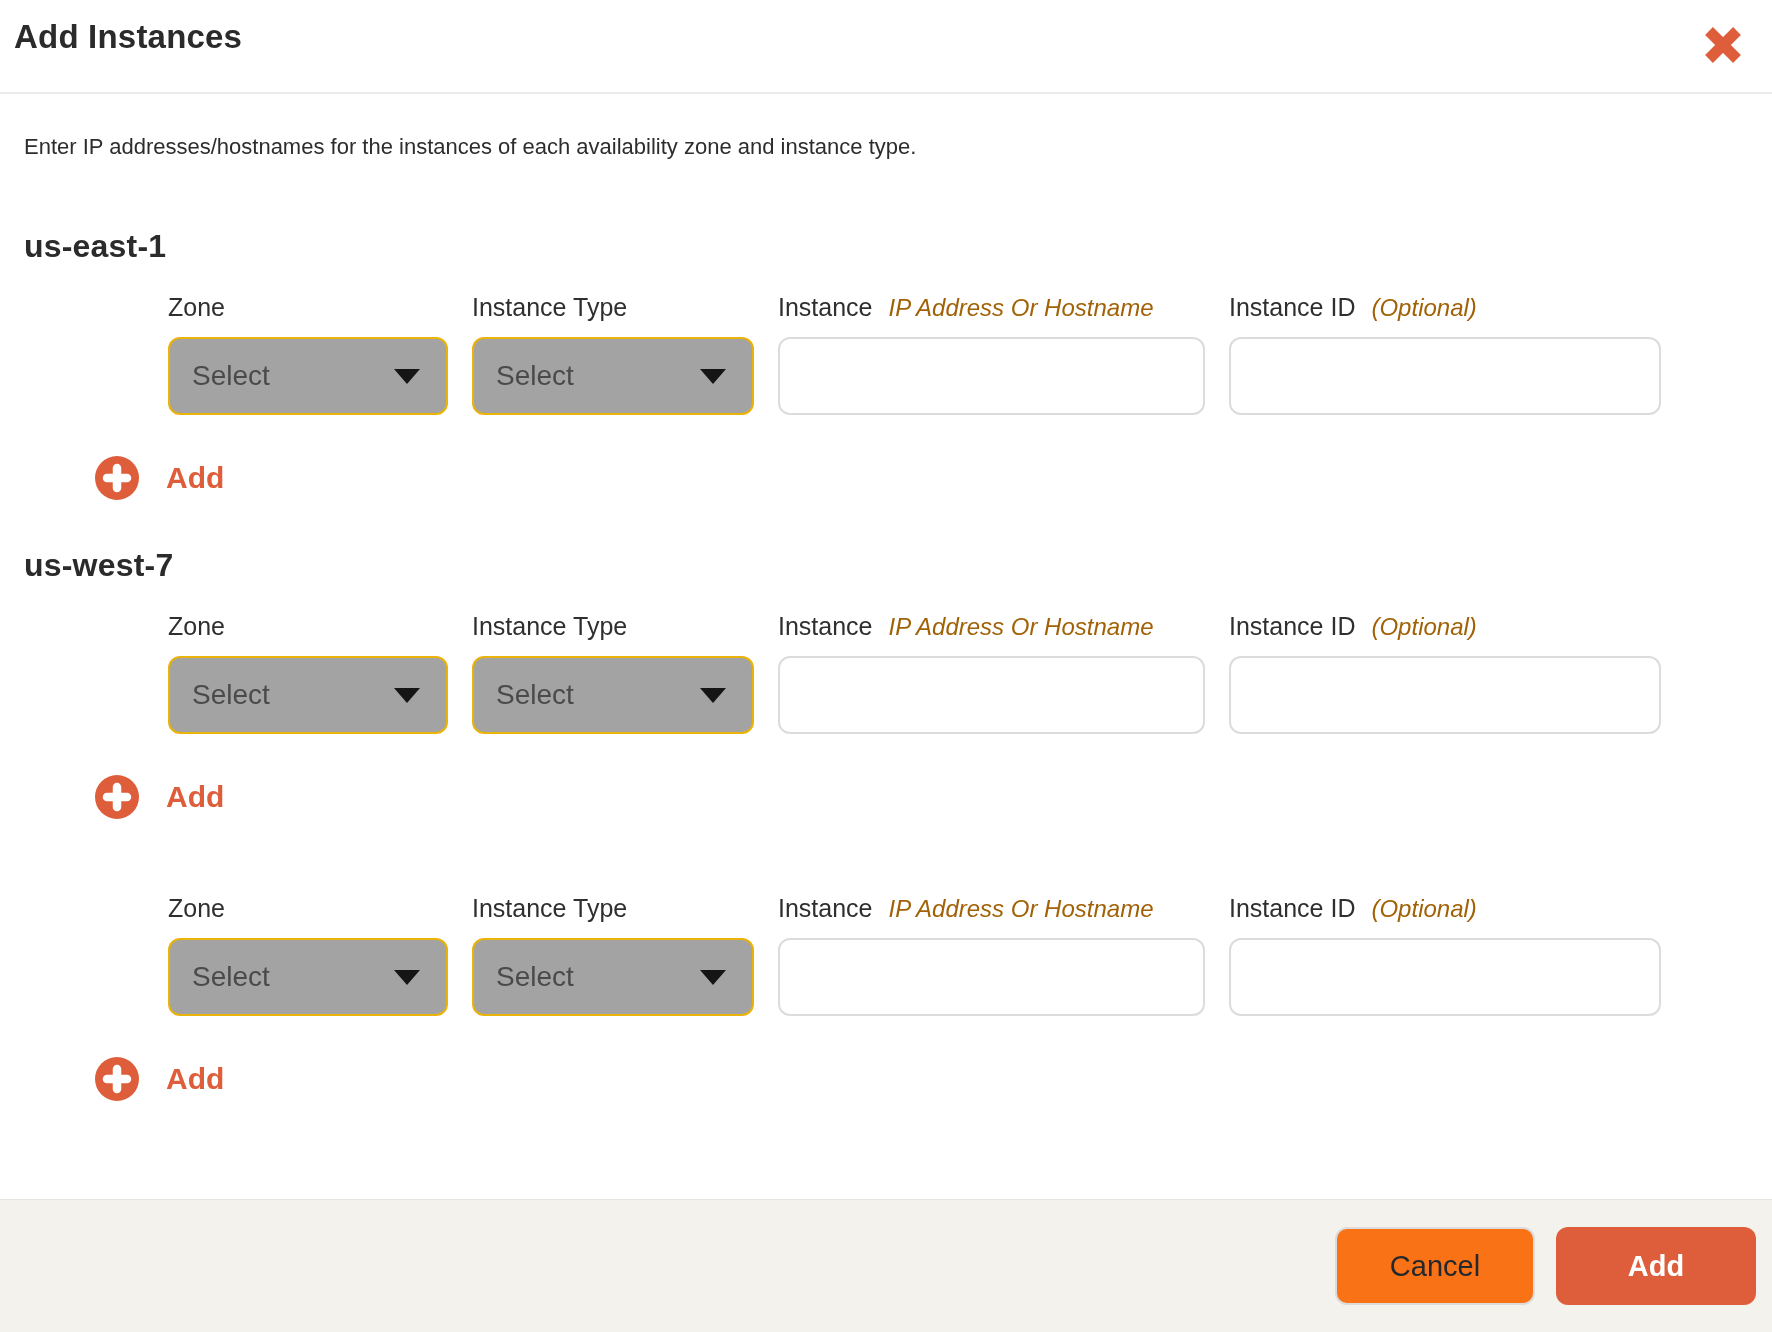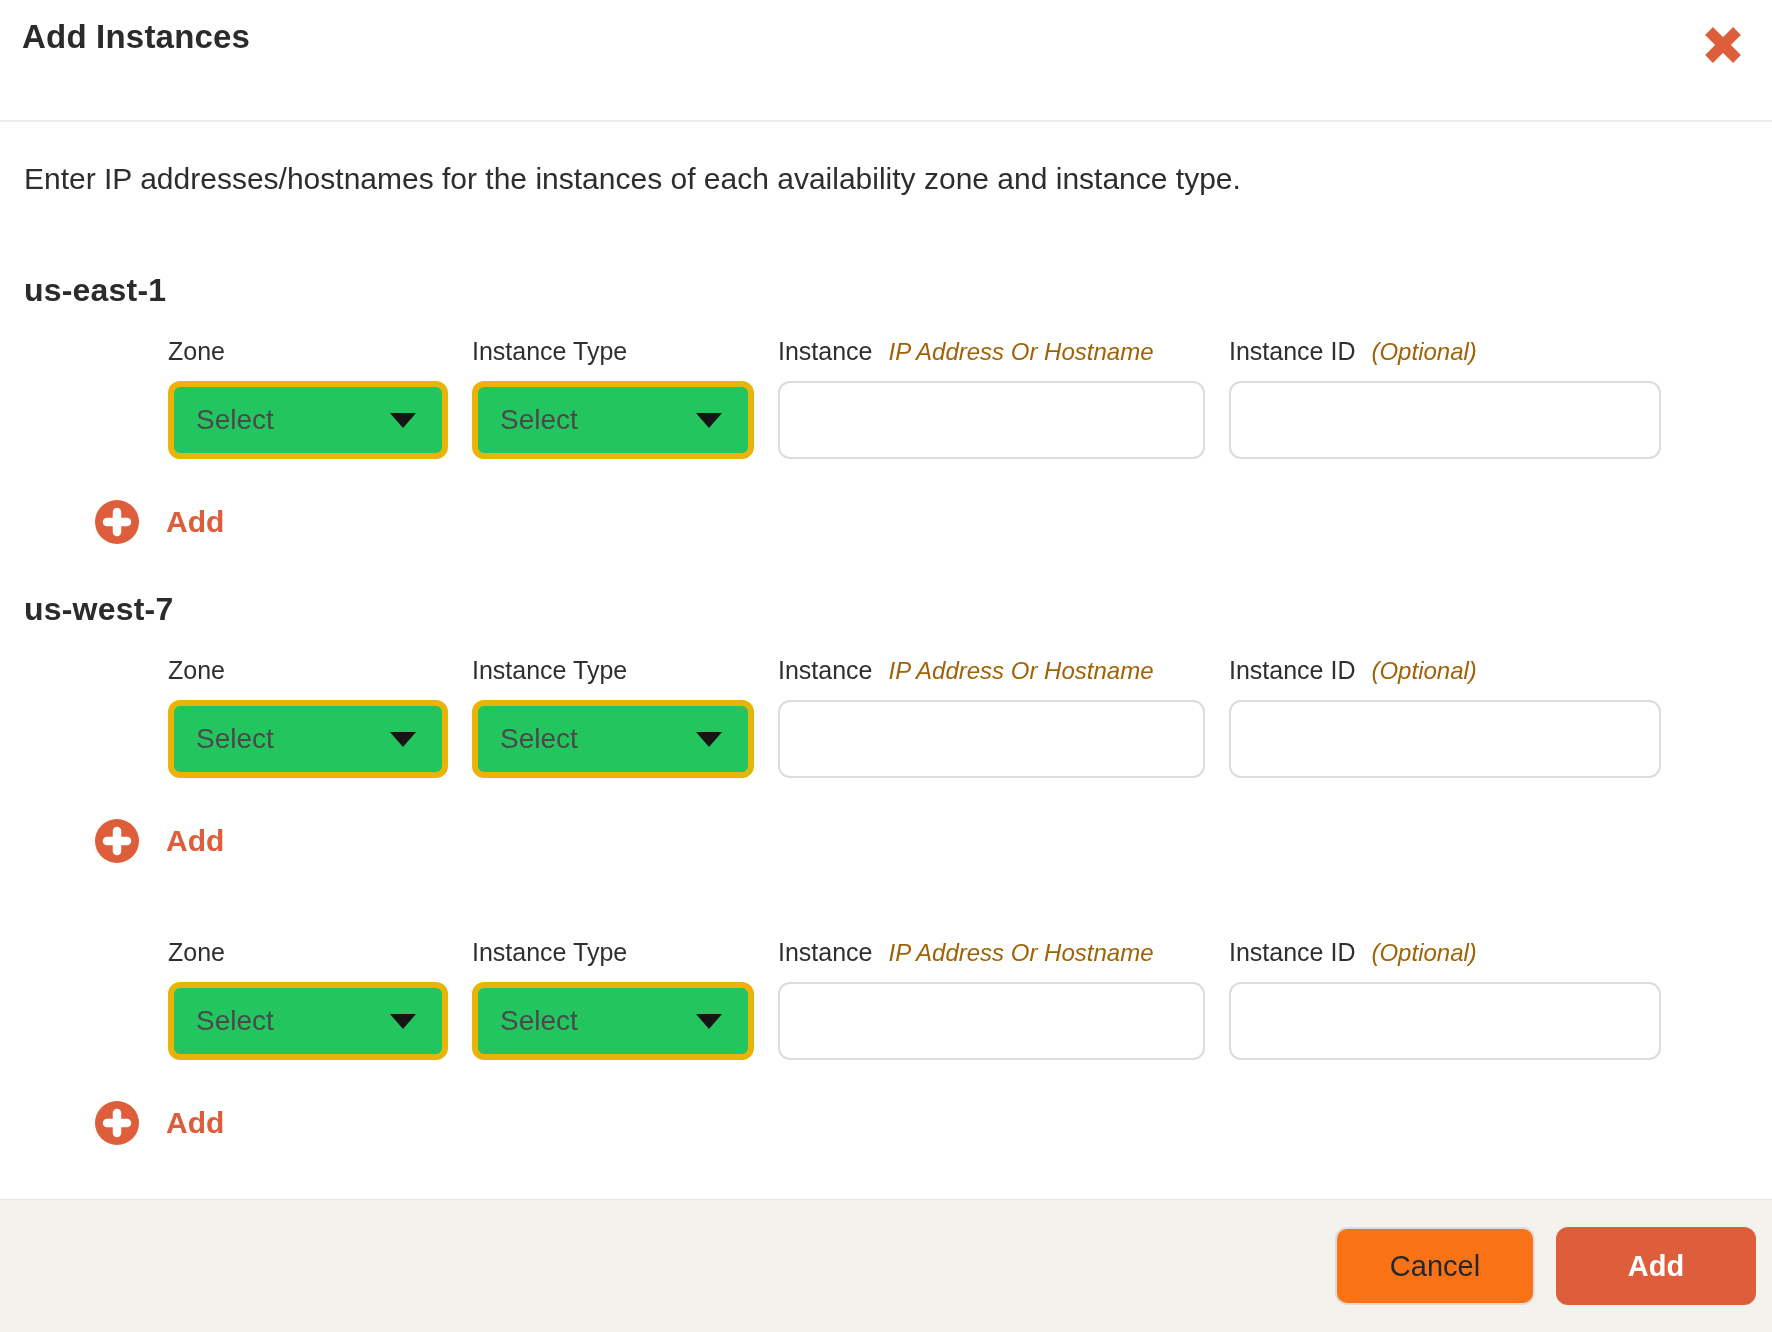--- a/index.html
+++ b/index.html
@@ -12,22 +12,22 @@
     display: flex;
     flex-direction: column;
     overflow: hidden;
   }
 
   
   .modal-header {
     display: flex;
     justify-content: space-between;
     align-items: flex-start;
-    padding: 18px 24px 0 22px;
-    height: 122px;
+    padding: 18px 24px 0 14px;
+    height: 94px;
     border-bottom: 2px solid #ececec;
     flex: 0 0 auto;
   }
   .modal-title {
     font-size: 33px;
     font-weight: 700;
     color: #2b2b2b;
     margin: 0;
     letter-spacing: 0.2px;
   }
@@ -35,21 +35,21 @@
     background: none;
     border: none;
     padding: 2px;
     margin-top: 2px;
     cursor: pointer;
     line-height: 0;
   }
 
   
   .modal-description {
-    font-size: 30px;
+    font-size: 22px;
     color: #2d2d2d;
     padding: 0 24px;
     margin-top: 40px;
     flex: 0 0 auto;
   }
 
   
   .zone-section { padding: 0 24px; margin-top: 46px; flex: 0 0 auto; }
   .zone-title {
     font-size: 32px;
@@ -81,22 +81,22 @@
   }
   .field-hint {
     font-style: italic;
     color: #a16207;
     font-size: 24px;
     margin-left: 16px;
   }
 
   .select-box {
     height: 78px;
-    background: #22c55e;
-    border: 6px solid #eab308;
+    background: #a3a3a3;
+    border: 2px solid #eab308;
     border-radius: 12px;
     display: flex;
     align-items: center;
     justify-content: space-between;
     padding: 0 26px 0 22px;
     cursor: pointer;
   }
   .select-value { font-size: 28px; color: #4a4a4a; }
   .caret-down {
     width: 0; height: 0;

